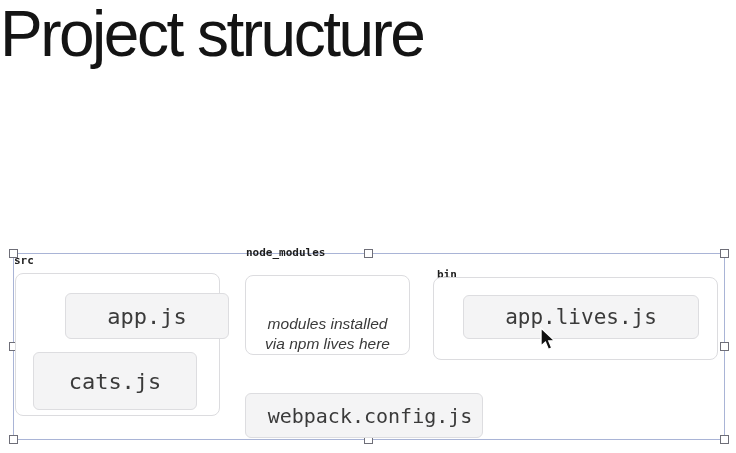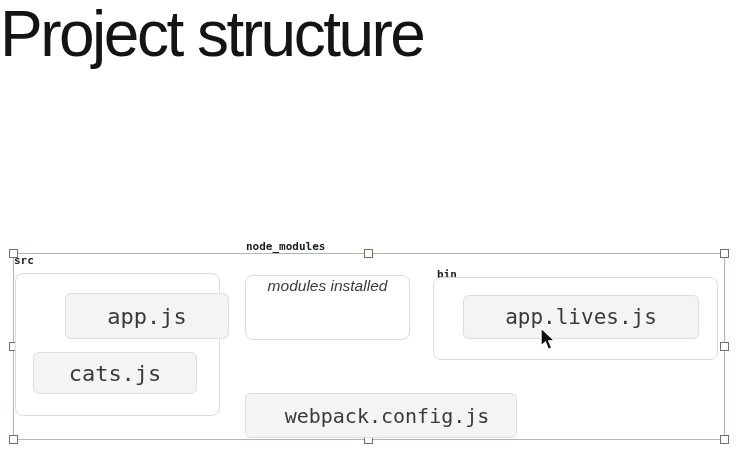--- a/index.html
+++ b/index.html
@@ -67,32 +67,32 @@
     background: #f4f4f5;
     border: 1px solid #dddde0;
     border-radius: 6px;
     display: flex;
     align-items: center;
     justify-content: center;
     font-family: "DejaVu Sans Mono", "Liberation Mono", monospace;
     color: #3a3a3a;
   }
   .lbl-src        { left: 14px;  top: 254px; }
-  .lbl-nm         { left: 246px; top: 240px; }
+  .lbl-nm         { left: 246px; top: 246px; }
   .lbl-bin        { left: 437px; top: 268px; }
 
   .grp-src        { left: 15px;  top: 273px; width: 205px; height: 143px; }
-  .grp-nm         { left: 245px; top: 275px; width: 165px; height: 65px;
-                    display: flex; align-items: flex-start; justify-content: center; }
+  .grp-nm         { left: 245px; top: 275px; width: 165px; height: 80px;
+                    display: flex; align-items: flex-end; justify-content: center; }
   .grp-bin        { left: 433px; top: 277px; width: 285px; height: 83px; }
 
   .box-appjs      { left: 33px;  top: 293px; width: 164px; height: 46px; font-size: 22px; margin-left: 32px; }
-  .box-catsjs     { left: 33px;  top: 352px; width: 164px; height: 42px; font-size: 22px; }
+  .box-catsjs     { left: 33px;  top: 352px; width: 164px; height: 58px; font-size: 22px; }
   .box-bundle     { left: 463px; top: 295px; width: 236px; height: 44px; font-size: 21px; }
-  .box-webpack    { left: 245px; top: 393px; width: 272px; height: 45px; font-size: 20px; padding-left: 12px; }
+  .box-webpack    { left: 245px; top: 393px; width: 238px; height: 45px; font-size: 20px; padding-left: 12px; }
 
   .nm-note {
     font-family: "Liberation Sans", sans-serif;
     font-style: italic;
     font-size: 15.5px;
     line-height: 1.28;
     color: #3a3a3a;
     text-align: center;
   }
 
@@ -126,20 +126,21 @@
   <span>app.js</span>
 </div>
 <div class="file-box box-catsjs">
   <span>cats.js</span>
 </div>
 
 <div class="group-label lbl-nm">node_modules</div>
 <div class="group-box grp-nm">
   <div class="nm-note">
     <div>modules installed</div>
+    <div>via npm lives here</div>
   </div>
 </div>
 
 <div class="group-label lbl-bin">bin</div>
 <div class="group-box grp-bin"></div>
 <div class="file-box box-bundle">
   <span>app.lives.js</span>
 </div>
 
 <div class="file-box box-webpack">

